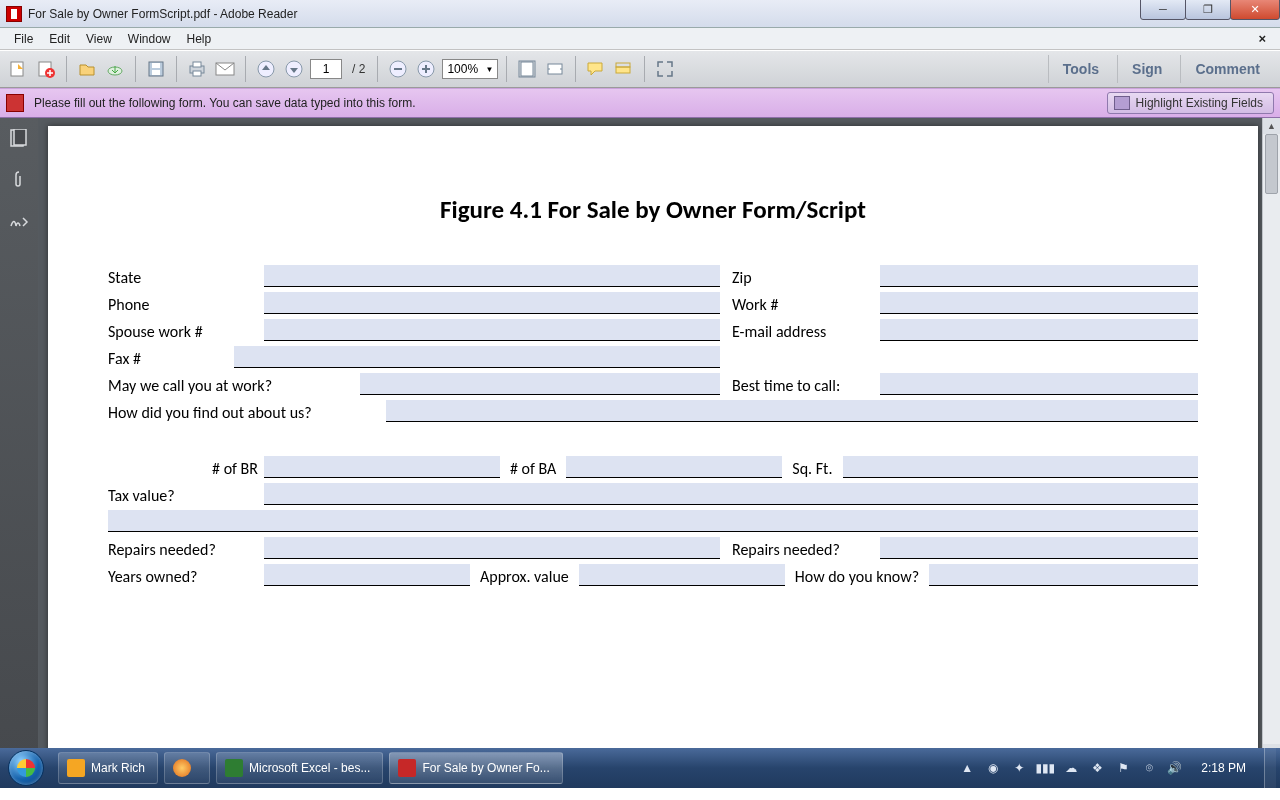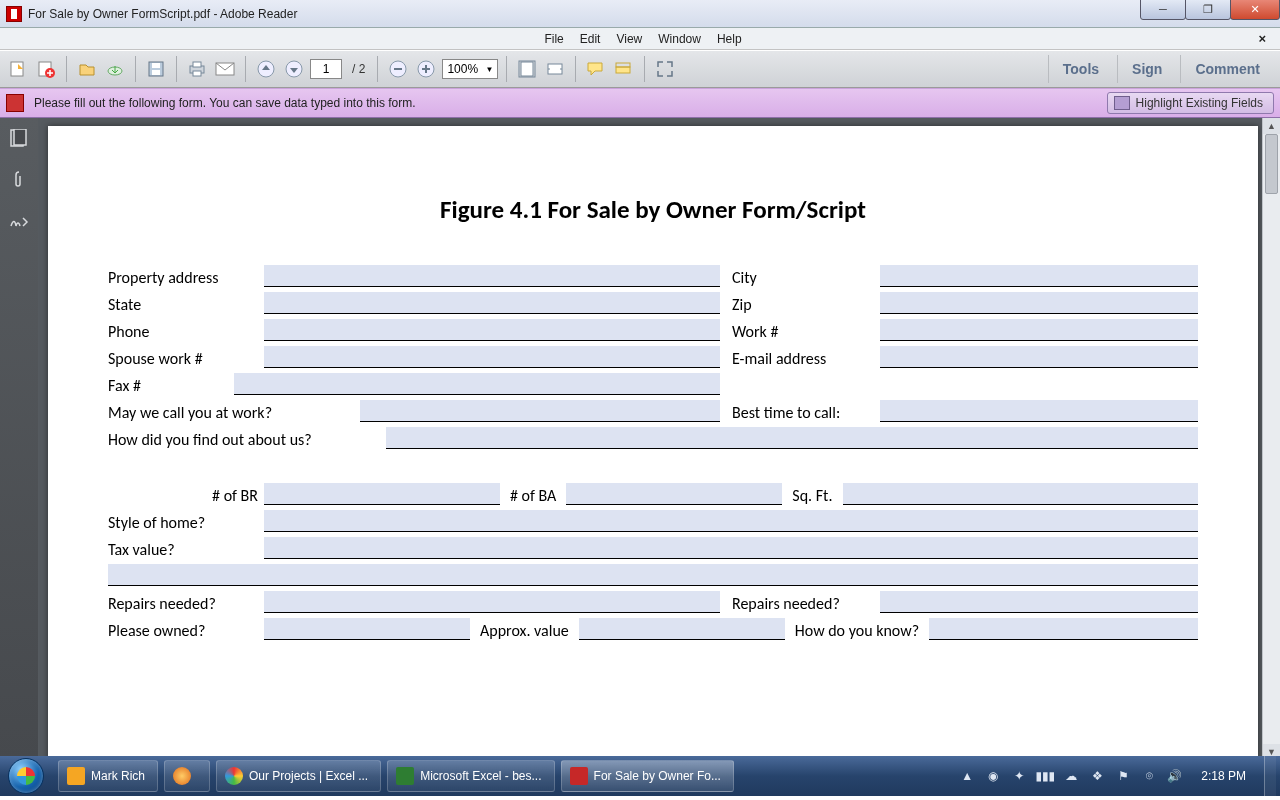--- a/index.html
+++ b/index.html
@@ -10,21 +10,21 @@
 .titlebar .icon { width: 16px; height: 16px; margin: 0 6px; background: #c00; border: 1px solid #800; position: relative; }
 .titlebar .icon::after { content: ""; position: absolute; inset: 2px 4px; background: #fff; }
 .titlebar .text { font-size: 12px; color: #222; }
 .winbtns { position: absolute; right: 0; top: -2px; display: flex; }
 .winbtn { width: 46px; height: 22px; border: 1px solid #556; border-radius: 0 0 3px 3px; margin-left: -1px; display: flex; align-items: center; justify-content: center; font-size: 11px; color: #333; }
 .winbtn.min { background: linear-gradient(#e5ebf6,#b9c5de); }
 .winbtn.max { background: linear-gradient(#e5ebf6,#b9c5de); }
 .winbtn.close { background: linear-gradient(#e98a7a,#cf4a2f); color: #fff; width: 50px; }
 
 
-.menubar { height: 22px; background: #eef1f4; border-bottom: 1px solid #c3c3c3; display: flex; align-items: center; font-size: 12px; color: #222; padding-left: 6px; position: relative; justify-content: center; }
+.menubar { height: 22px; background: #eef1f4; border-bottom: 1px solid #c3c3c3; display: flex; align-items: center; font-size: 12px; color: #222; padding-left: 6px; position: relative; }
 .menubar span { padding: 2px 8px; cursor: default; }
 .menubar .xclose { position: absolute; right: 6px; font-size: 13px; font-weight: bold; }
 
 
 .toolbar { height: 38px; background: linear-gradient(#e4e6e9,#cfd2d6); border-top: 1px solid #fff; border-bottom: 1px solid #9a9a9a; display: flex; align-items: center; padding: 0 6px; gap: 4px; }
 .tb { width: 24px; height: 24px; border: 1px solid transparent; border-radius: 2px; display: flex; align-items: center; justify-content: center; }
 .sep { width: 1px; height: 26px; background: #a8abb0; margin: 0 4px; }
 .pagebox { width: 32px; height: 20px; border: 1px solid #888; background: #fff; display: flex; align-items: center; justify-content: center; font-size: 12px; }
 .pgtot { font-size: 12px; color: #333; margin: 0 4px 0 6px; }
 .zoombox { width: 56px; height: 20px; border: 1px solid #888; background: #fff; display: flex; align-items: center; justify-content: space-between; padding: 0 4px; font-size: 12px; }
@@ -50,21 +50,21 @@
 .vscroll .arr.dn { bottom: 0; }
 
 .page h1 { text-align: center; font-size: 25px; font-weight: bold; color: #000; margin-bottom: 40px; font-family: Calibri, sans-serif; }
 .frow { display: flex; align-items: flex-end; margin-bottom: 5px; }
 .lbl { font-size: 16px; color: #000; font-family: Calibri, sans-serif; white-space: nowrap; }
 .fld { height: 22px; background: #dde3f2; border: none; border-bottom: 1.5px solid #000; flex-shrink: 0; }
 .w1 { flex: 1; }
 .gap10 { width: 12px; }
 
 
-.taskbar { position: fixed; bottom: 4px; left: 0; right: 0; height: 40px; background: linear-gradient(#4a6a9a, #27446c 50%, #203a5e); display: flex; align-items: center; color: #fff; font-size: 12px; }
+.taskbar { position: fixed; bottom: 12px; left: 0; right: 0; height: 40px; background: linear-gradient(#4a6a9a, #27446c 50%, #203a5e); display: flex; align-items: center; color: #fff; font-size: 12px; }
 .startorb { width: 52px; height: 40px; display: flex; align-items: center; justify-content: center; }
 .orb { width: 36px; height: 36px; border-radius: 50%; background: radial-gradient(circle at 35% 30%, #8fd0ff, #1462ad 55%, #0b3d74); border: 1px solid #083260; box-shadow: 0 0 4px rgba(255,255,255,.4) inset; position: relative; }
 .orb::after { content: ""; position: absolute; inset: 8px; border-radius: 50%; background: conic-gradient(#e33 0 90deg, #4b4 90deg 180deg, #39d 180deg 270deg, #fc3 270deg 360deg); }
 .titem { height: 32px; padding: 0 12px 0 8px; margin-left: 6px; background: linear-gradient(rgba(255,255,255,.18),rgba(255,255,255,.05)); border: 1px solid rgba(255,255,255,.2); border-radius: 3px; display: flex; align-items: center; gap: 6px; }
 .titem.active { background: linear-gradient(rgba(255,255,255,.35),rgba(255,255,255,.1)); }
 .titem .ic { width: 18px; height: 18px; background: #f5a623; border-radius: 2px; }
 .titem.ff .ic { background: radial-gradient(circle,#ffcc66,#e06a1a); border-radius: 50%; }
 .titem.ch .ic { background: conic-gradient(#e33,#fc3,#4b4,#39d,#e33); border-radius: 50%; }
 .titem.xl .ic { background: #2e7d32; }
 .titem.pdf .ic { background: #c62828; }
@@ -244,27 +244,20 @@
           <path d="M2 12c2-6 4-6 5 0 1-4 3-4 4 0M14 4l4 4-4 4" fill="none" stroke="#d8dadd" stroke-width="1.5"></path>
         </svg>
       </div>
   </div>
 
   <div class="docarea">
     <div class="page">
       <h1>Figure 4.1 For Sale by Owner Form/Script</h1>
 
       <div class="frow">
-        <span class="lbl" style="width:156px">Property address</span>
-        <input class="fld" style="width: 456px;">
-        <span class="gap10"></span>
-        <span class="lbl" style="width:148px">City</span>
-        <input class="fld w1" style="">
-      </div>
-      <div class="frow">
         <span class="lbl" style="width:156px">State</span>
         <input class="fld" style="width: 456px;">
         <span class="gap10"></span>
         <span class="lbl" style="width:148px">Zip</span>
         <input class="fld w1" style="">
       </div>
       <div class="frow">
         <span class="lbl" style="width:156px">Phone</span>
         <input class="fld" style="width: 456px;">
         <span class="gap10"></span>
@@ -296,39 +289,35 @@
 
       <div class="frow">
         <span class="lbl" style="width:156px;text-align:right;padding-right:6px"># of BR</span>
         <input class="fld" style="width: 236px;">
         <span class="lbl" style="padding:0 10px"># of BA</span>
         <input class="fld" style="width: 216px;">
         <span class="lbl" style="padding:0 10px">Sq. Ft.</span>
         <input class="fld w1" style="">
       </div>
       <div class="frow">
-        <span class="lbl" style="width:156px">Style of home?</span>
-        <input class="fld w1" style="">
-      </div>
-      <div class="frow">
         <span class="lbl" style="width:156px">Tax value?</span>
         <input class="fld w1" style="">
       </div>
       <div class="frow">
         <input class="fld w1" style="">
       </div>
       <div class="frow">
         <span class="lbl" style="width:156px">Repairs needed?</span>
         <input class="fld" style="width: 456px;">
         <span class="gap10"></span>
         <span class="lbl" style="width:148px">Repairs needed?</span>
         <input class="fld w1" style="">
       </div>
       <div class="frow">
-        <span class="lbl" style="width:156px">Please owned?</span>
+        <span class="lbl" style="width:156px">Years owned?</span>
         <input class="fld" style="width: 206px;">
         <span class="lbl" style="padding:0 10px">Approx. value</span>
         <input class="fld" style="width: 206px;">
         <span class="lbl" style="padding:0 10px">How do you know?</span>
         <input class="fld w1" style="">
       </div>
     </div>
 
     <div class="vscroll">
       <div class="arr up">▲</div>
@@ -342,24 +331,20 @@
   <div class="startorb">
       <div class="orb"></div>
     </div>
   <div class="titem">
       <div class="ic"></div>
       <span>Mark Rich</span>
     </div>
   <div class="titem ff">
       <div class="ic"></div>
       <span></span>
-    </div>
-  <div class="titem ch">
-      <div class="ic"></div>
-      <span>Our Projects | Excel ...</span>
     </div>
   <div class="titem xl">
       <div class="ic"></div>
       <span>Microsoft Excel - bes...</span>
     </div>
   <div class="titem pdf active">
       <div class="ic"></div>
       <span>For Sale by Owner Fo...</span>
     </div>
 

